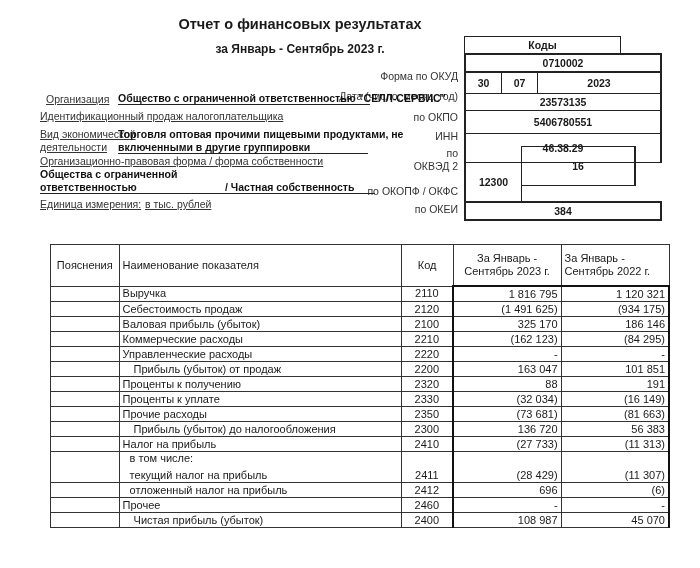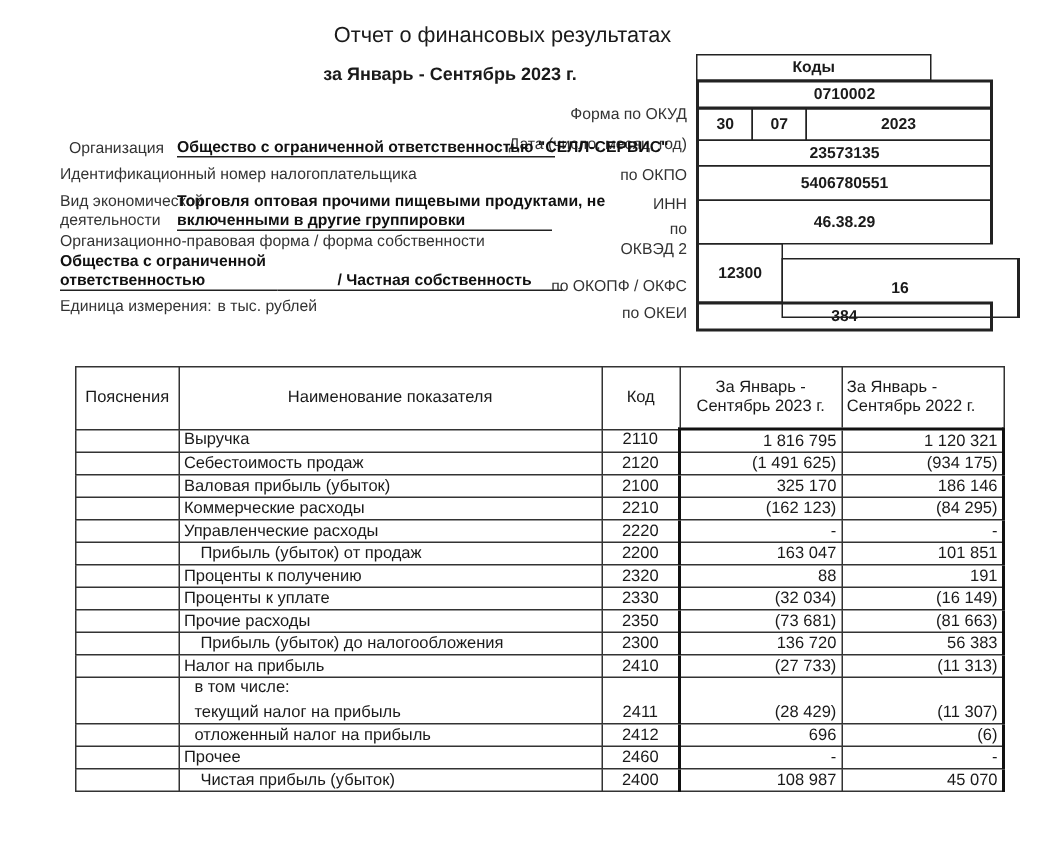--- a/index.html
+++ b/index.html
@@ -1,21 +1,21 @@
 <!DOCTYPE html>
 <html><head>
 <meta charset="utf-8">
 <style>
   html, body { margin: 0; padding: 0; background: #ffffff; }
   body { width: 700px; height: 568px; position: relative; overflow: hidden;
          font-family: "Liberation Sans", sans-serif; color: #1a1a1a; }
   .abs { position: absolute; }
-  .title { left: 0; width: 600px; top: 16px; text-align: center; font-size: 14.5px; font-weight: normal; padding-left: 35px; }
+  .title { left: 0; width: 600px; top: 16px; text-align: center; font-size: 14.5px; font-weight: bold; }
   .subtitle { left: 0; width: 600px; top: 42px; text-align: center; font-size: 12px; font-weight: bold; }
-  .lbl { font-size: 10.5px; color: #333; }
+  .lbl { font-size: 10.5px; color: #333; text-decoration: underline; }
   .rlbl { font-size: 10.5px; color: #333; text-align: right; }
   .val { font-size: 10.5px; font-weight: bold; color: #111; }
   .uline { border-bottom: 1px solid #222; }
   
   .codes { left: 464px; top: 36px; width: 198px; }
   .cbox { position: absolute; border: 1px solid #222; box-sizing: border-box; font-size: 10.5px; font-weight: bold;
           display: flex; align-items: center; justify-content: center; }
   .thick { border-width: 2px; }
   
   table.fin { position: absolute; left: 50px; top: 244px; border-collapse: collapse; width: 620px;
@@ -53,43 +53,43 @@
 <div class="abs codes">
   <div class="cbox" style="left:0;top:0;width:157px;height:18px;">Коды</div>
   <div class="cbox thick" style="left:0;top:17px;width:198px;height:20px;">0710002</div>
   <div class="cbox" style="left:0;top:36px;width:38px;height:22px;border-left-width:2px;">30</div>
   <div class="cbox" style="left:37px;top:36px;width:37px;height:22px;">07</div>
   <div class="cbox" style="left:73px;top:36px;width:125px;height:22px;border-right-width:2px;">2023</div>
   <div class="cbox" style="left:0;top:57px;width:198px;height:18px;border-left-width:2px;border-right-width:2px;">23573135</div>
   <div class="cbox" style="left:0;top:74px;width:198px;height:24px;border-left-width:2px;border-right-width:2px;">5406780551</div>
   <div class="cbox" style="left:0;top:97px;width:198px;height:30px;border-left-width:2px;border-right-width:2px;text-align:center;">46.38.29</div>
   <div class="cbox" style="left:0;top:126px;width:58px;height:40px;border-left-width:2px;">12300</div>
-  <div class="cbox" style="left:57px;top:136px;width:159px;height:40px;border-right-width:2px;">16</div>
+  <div class="cbox" style="left:57px;top:110px;width:115px;height:40px;border-right-width:2px;">16</div>
   <div class="cbox thick" style="left:0;top:165px;width:198px;height:20px;">384</div>
 </div>
 
 <div class="abs lbl" style="left:46px;top:93px;">Организация</div>
 <div class="abs val uline" style="left:118px;top:92px;width:252px;white-space:nowrap;">Общество с ограниченной ответственностью "СЕЛЛ-СЕРВИС"</div>
-<div class="abs lbl" style="left:40px;top:110px;">Идентификационный номер налогоплательщика</div>
+<div class="abs lbl" style="left:40px;top:110px;">Идентификационный продаж налогоплательщика</div>
 <div class="abs lbl" style="left:40px;top:128px;">Вид экономической</div>
 <div class="abs lbl" style="left:40px;top:141px;">деятельности</div>
 <div class="abs val" style="left:118px;top:128px;">Торговля оптовая прочими пищевыми продуктами, не</div>
 <div class="abs val uline" style="left:118px;top:141px;width:250px;">включенными в другие группировки</div>
 <div class="abs lbl" style="left:40px;top:155px;">Организационно-правовая форма / форма собственности</div>
 <div class="abs val" style="left:40px;top:168px;">Общества с ограниченной</div>
 <div class="abs val uline" style="left:40px;top:181px;width:145px;">ответственностью</div>
 <div class="abs val uline" style="left:185px;top:181px;width:190px;padding-left:40px;box-sizing:border-box;">/  Частная собственность</div>
 <div class="abs lbl" style="left:40px;top:198px;">Единица измерения:</div>
 <div class="abs lbl" style="left:145px;top:198px;">в тыс. рублей</div>
 
 <table class="fin">
   <thead>
     <tr>
       <th class="c1">Пояснения</th>
-      <th class="c2" style="text-align:center">Наименование показателя</th>
+      <th class="c2" style="">Наименование показателя</th>
       <th class="c3">Код</th>
       <th class="c4" style="text-align:center">За Январь - Сентябрь 2023 г.</th>
       <th class="c5" style="text-align:left">За Январь - Сентябрь 2022 г.</th>
     </tr>
   </thead>
   <tbody id="tbody">
       <tr class="toprow">
         <td class="c1"></td>
         <td class="c2 ">Выручка</td>
         <td class="c3">2110</td>

